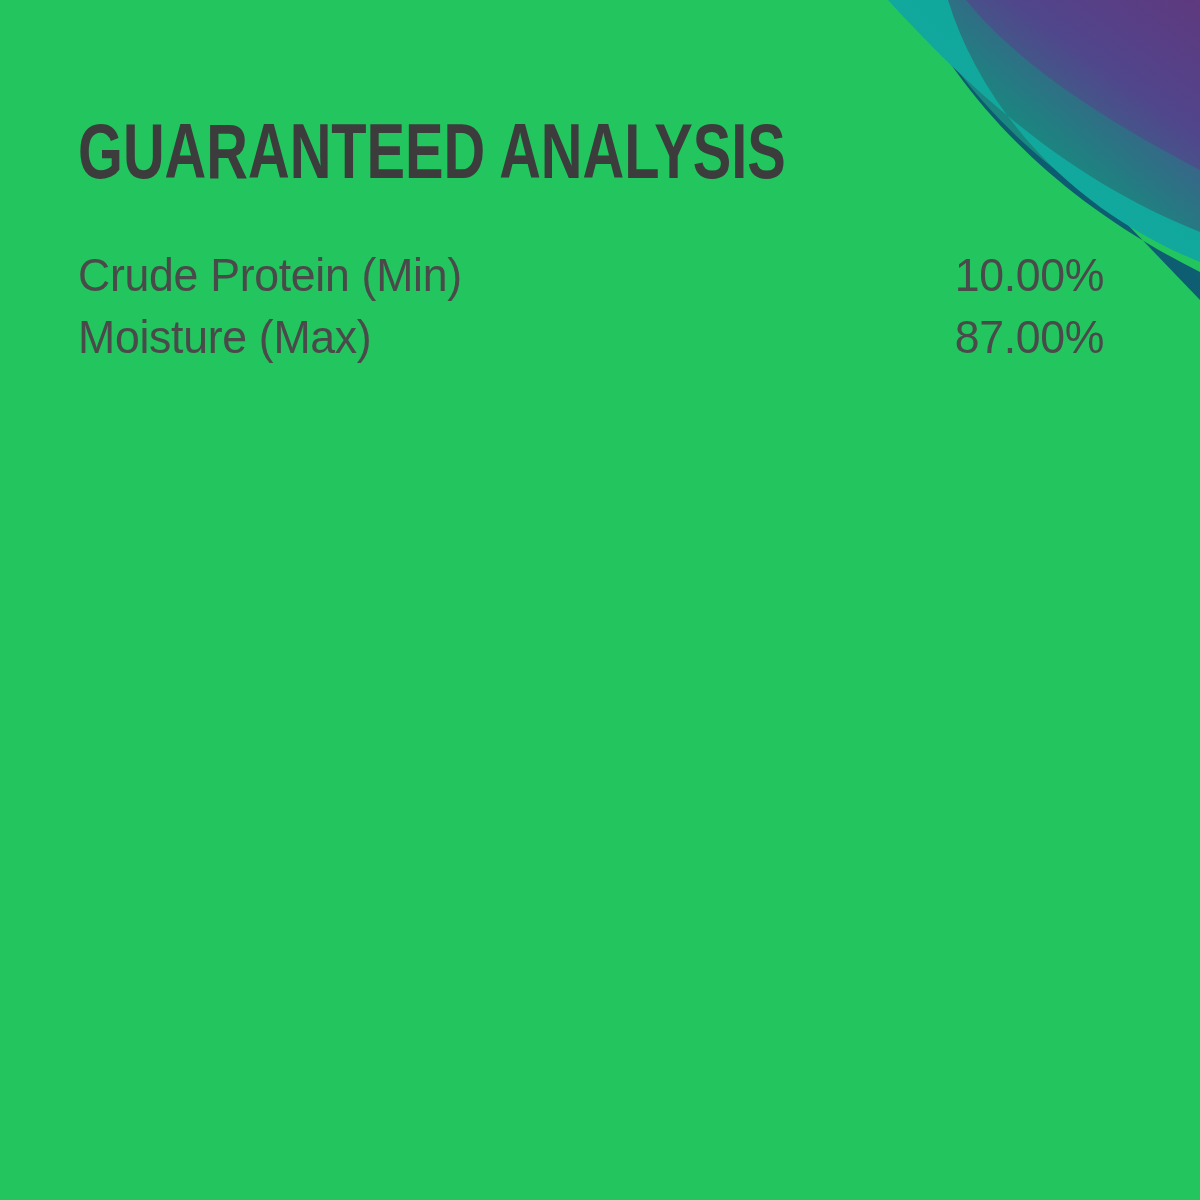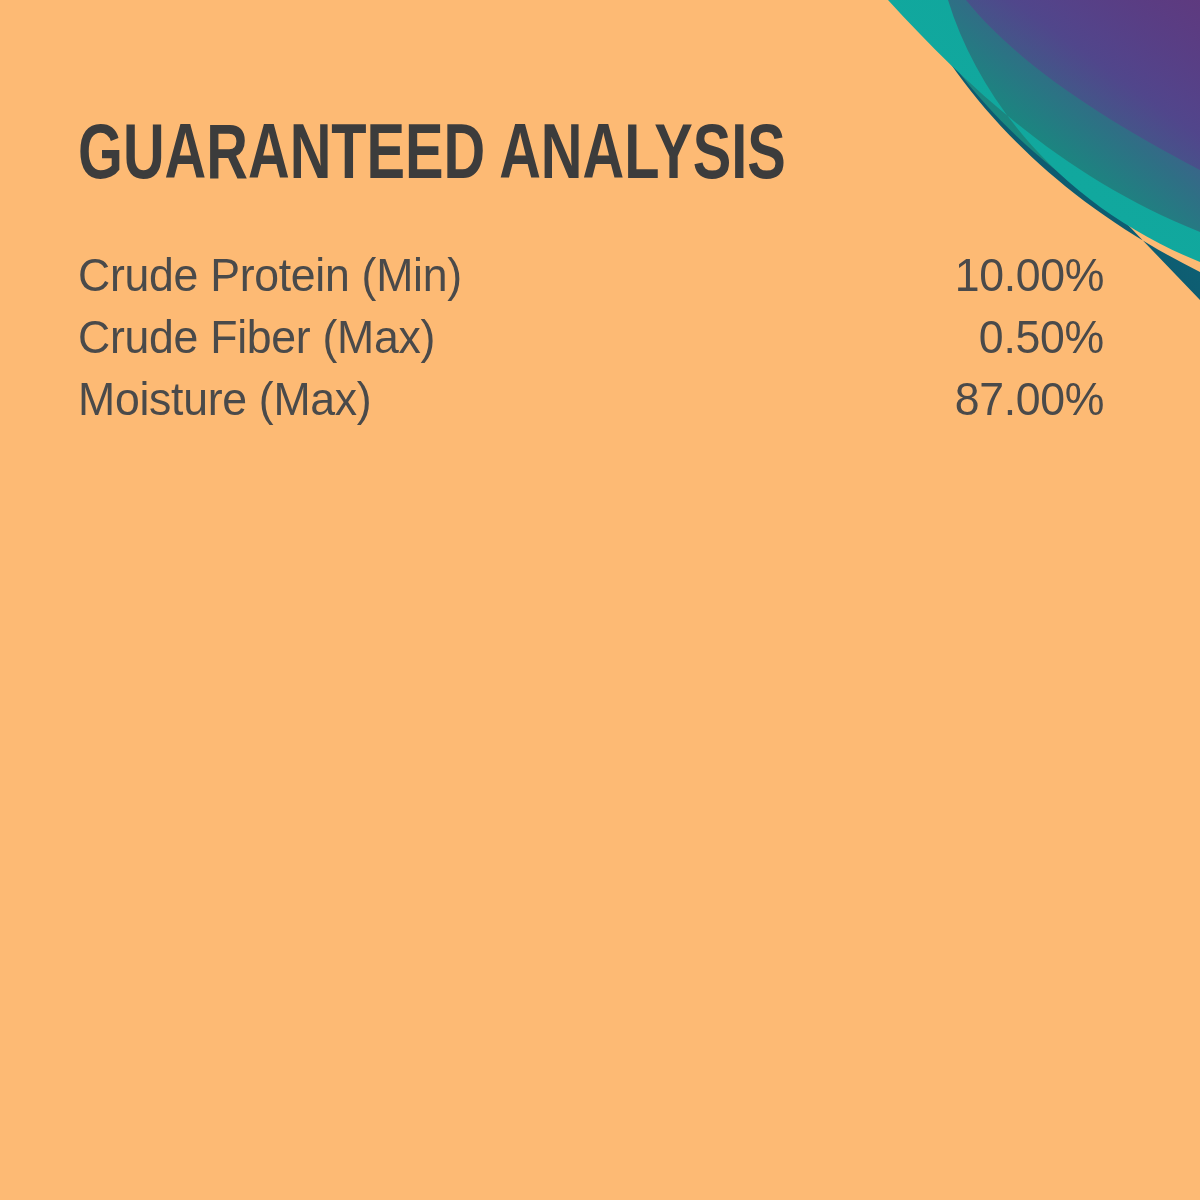--- a/index.html
+++ b/index.html
@@ -13,21 +13,21 @@
     background: #ffffff;
     font-family: "Liberation Sans", sans-serif;
     overflow: hidden;
     position: relative;
   }
 
   #page {
     position: relative;
     width: 1200px;
     height: 1200px;
-    background: #fdba74;
+    background: #22c55e;
     overflow: hidden;
   }
 
   
   #corner-art {
     position: absolute;
     top: 0;
     right: 0;
     width: 330px;
     height: 300px;
@@ -141,24 +141,20 @@
   </div>
 
   <div id="analysis-table">
 
     <div class="analysis-row">
       <span class="nutrient-label">Crude Protein (Min)</span>
       <span class="nutrient-value">10.00%</span>
     </div>
 
 
-    <div class="analysis-row">
-      <span class="nutrient-label">Crude Fiber (Max)</span>
-      <span class="nutrient-value">0.50%</span>
-    </div>
 
     <div class="analysis-row">
       <span class="nutrient-label">Moisture (Max)</span>
       <span class="nutrient-value">87.00%</span>
     </div>
 
   </div>
 
 </div>
 

